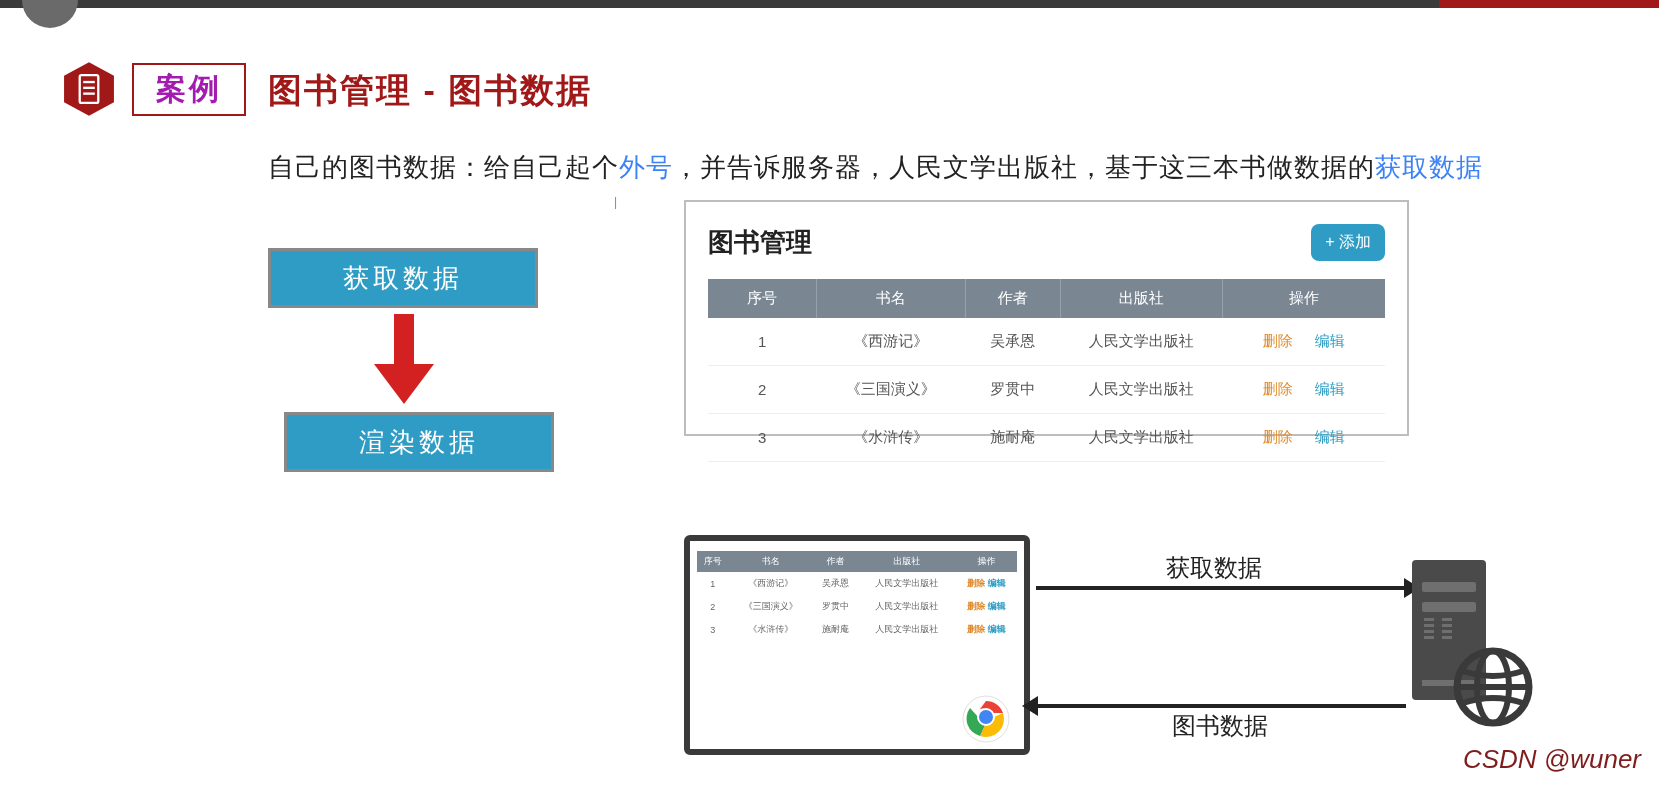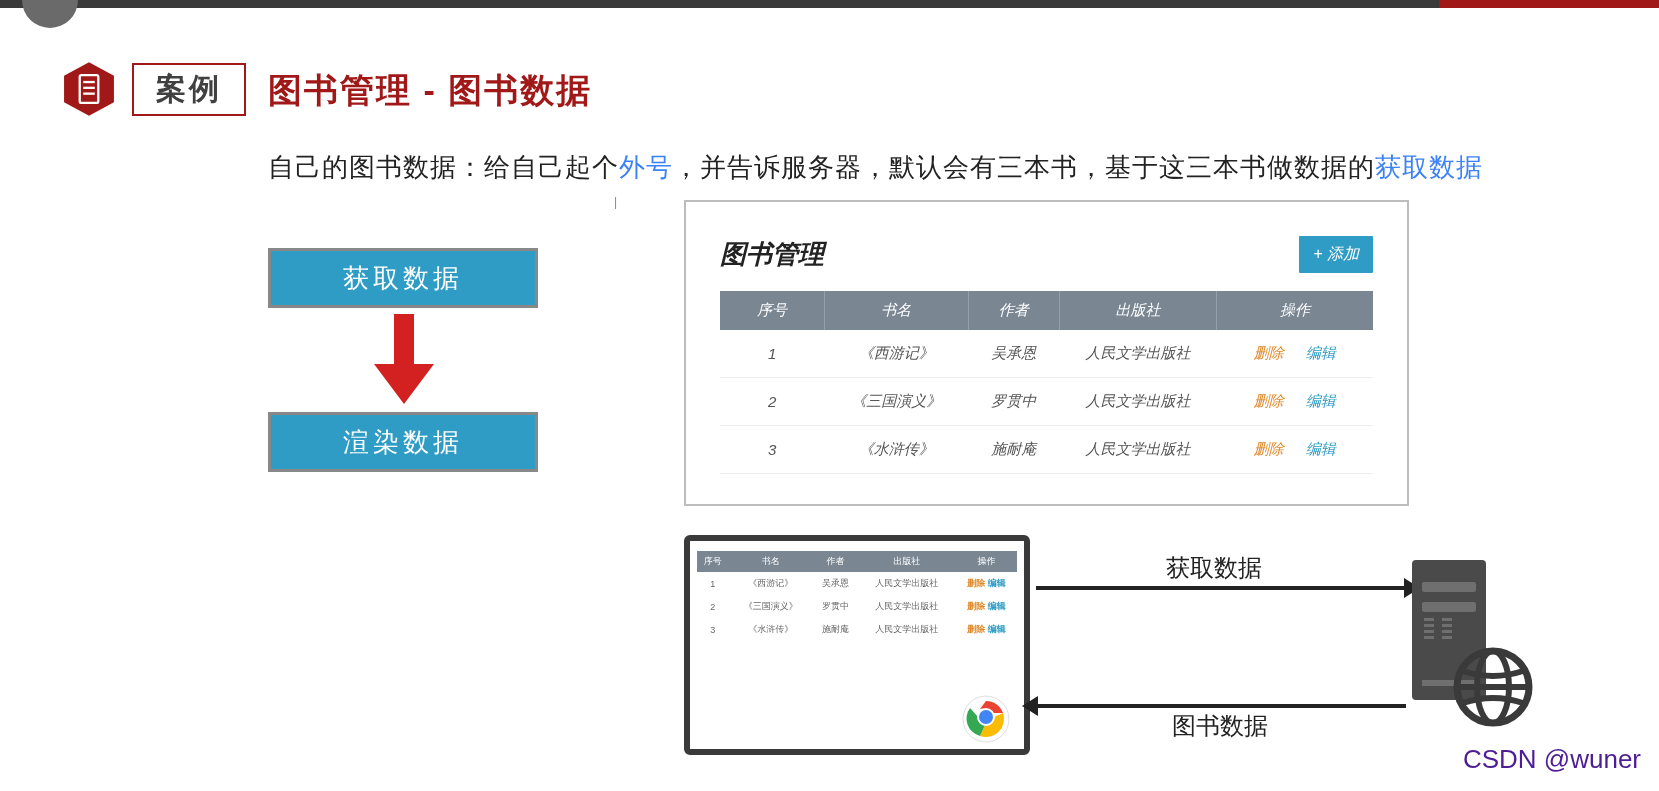--- a/index.html
+++ b/index.html
@@ -24,21 +24,21 @@
   .case-block {
     position: absolute; left: 60px; top: 60px; display: flex; align-items: center; gap: 14px;
   }
   .case-icon {
     width: 58px; height: 58px; position: relative;
     display: flex; align-items: center; justify-content: center;
   }
   .case-icon svg { width: 58px; height: 58px; }
   .case-label-box {
     border: 2px solid #a01818; padding: 4px 22px;
-    font-size: 30px; font-weight: 600; color: #404040; letter-spacing: 3px;
+    font-size: 30px; font-weight: 600; color: #a21caf; letter-spacing: 3px;
   }
 
   .page-title {
     position: absolute; left: 268px; top: 68px;
     font-size: 34px; font-weight: 700; color: #a01818; letter-spacing: 2px;
   }
 
   .desc-line {
     position: absolute; left: 268px; top: 150px;
     font-size: 26px; color: #222; letter-spacing: 1px;
@@ -48,35 +48,35 @@
   .small-mark { position: absolute; left: 614px; top: 195px; font-size: 12px; color:#888;}
 
   
   .flow-box {
     position: absolute; width: 270px; height: 60px;
     background: #2e9cc4; border: 3px solid #888;
     display: flex; align-items: center; justify-content: center;
     color: #fff; font-size: 26px; letter-spacing: 4px;
   }
   .flow-box.fetch { left: 268px; top: 248px; }
-  .flow-box.render { left: 268px; top: 412px; }
+  .flow-box.render { left: 284px; top: 412px; }
   .arrow-down {
     position: absolute; left: 374px; top: 314px; width: 60px; height: 90px;
   }
 
   
   .book-panel {
-    position: absolute; left: 684px; top: 200px; width: 725px; height: 306px;
-    border: 2px solid #bdbdbd; background: #fff; padding: 34px; font-style: italic;
+    position: absolute; left: 684px; top: 200px; width: 725px; height: 236px;
+    border: 2px solid #bdbdbd; background: #fff; padding: 22px;
   }
   .book-panel-header { display: flex; justify-content: space-between; align-items: center; margin-bottom: 18px;}
   .book-panel-title { font-size: 26px; font-weight: 700; color: #222; }
   .add-btn {
     background: #2e9cc4; color: #fff; font-size: 16px;
-    padding: 8px 14px; border-radius: 1px; cursor: pointer;
+    padding: 8px 14px; border-radius: 8px; cursor: pointer;
   }
   table.big { width: 100%; border-collapse: collapse; font-size: 15px; }
   table.big thead th {
     background: #7a8793; color: #fff; font-weight: 400; padding: 10px 4px;
     border-right: 1px solid #95a0aa;
   }
   table.big thead th:last-child { border-right: none; }
   table.big tbody td { padding: 14px 4px; text-align: center; color: #555; border-bottom: 1px solid #eee;}
   .op-del { color: #e08a2b; margin-right: 22px; cursor:pointer;}
   .op-edit { color: #2e9cc4; cursor:pointer;}
@@ -119,21 +119,21 @@
   .server .slot { position:absolute; left:10px; right:10px; height:10px; background:#6f6f6f; border-radius:2px;}
   .server .slot.s1{top:22px;} .server .slot.s2{top:42px;}
   .server .iobar{position:absolute;left:10px;right:10px;bottom:14px;height:6px;background:#6f6f6f;}
   .server .ventA{position:absolute;left:12px;top:58px;width:10px;height:3px;background:#6f6f6f; box-shadow:0 6px 0 #6f6f6f,0 12px 0 #6f6f6f,0 18px 0 #6f6f6f;}
   .server .ventB{position:absolute;left:30px;top:58px;width:10px;height:3px;background:#6f6f6f; box-shadow:0 6px 0 #6f6f6f,0 12px 0 #6f6f6f,0 18px 0 #6f6f6f;}
   .globe {
     position: absolute; left: 1452px; top: 646px; width: 82px; height: 82px;
   }
 
   .watermark {
-    position: absolute; right: 18px; bottom: 16px; font-size: 26px; color: #4c1d95; 
+    position: absolute; right: 18px; bottom: 16px; font-size: 26px; color: #7f1d1d; font-style: italic;
   }
 </style>
 </head>
 <body>
 
 <div class="topbar">
   <div class="topbar-red"></div>
 </div>
 <div class="topbar-circle"></div>
 
@@ -146,21 +146,21 @@
       <line x1="40" y1="48" x2="60" y2="48" stroke="#fff" stroke-width="4"></line>
       <line x1="40" y1="58" x2="60" y2="58" stroke="#fff" stroke-width="4"></line>
     </svg>
   </div>
   <div class="case-label-box">案例</div>
 </div>
 
 <div class="page-title">图书管理 - 图书数据</div>
 
 <div class="desc-line">
-  <span>自己的图书数据：给自己起个</span><span class="desc-red">外号</span><span>，并告诉服务器，默认会有三本书，基于这三本书做数据的</span><span class="desc-red">获取数据</span>
+  <span>自己的图书数据：给自己起个</span><span class="desc-red">外号</span><span>，并告诉服务器，人民文学出版社，基于这三本书做数据的</span><span class="desc-red">获取数据</span>
 </div>
 
 <div class="small-mark">|</div>
 
 <div class="flow-box fetch">获取数据</div>
 <svg class="arrow-down" viewBox="0 0 60 90">
   <rect x="20" y="0" width="20" height="50" fill="#d32020"></rect>
   <polygon points="0,50 60,50 30,90" fill="#d32020"></polygon>
 </svg>
 <div class="flow-box render">渲染数据</div>

